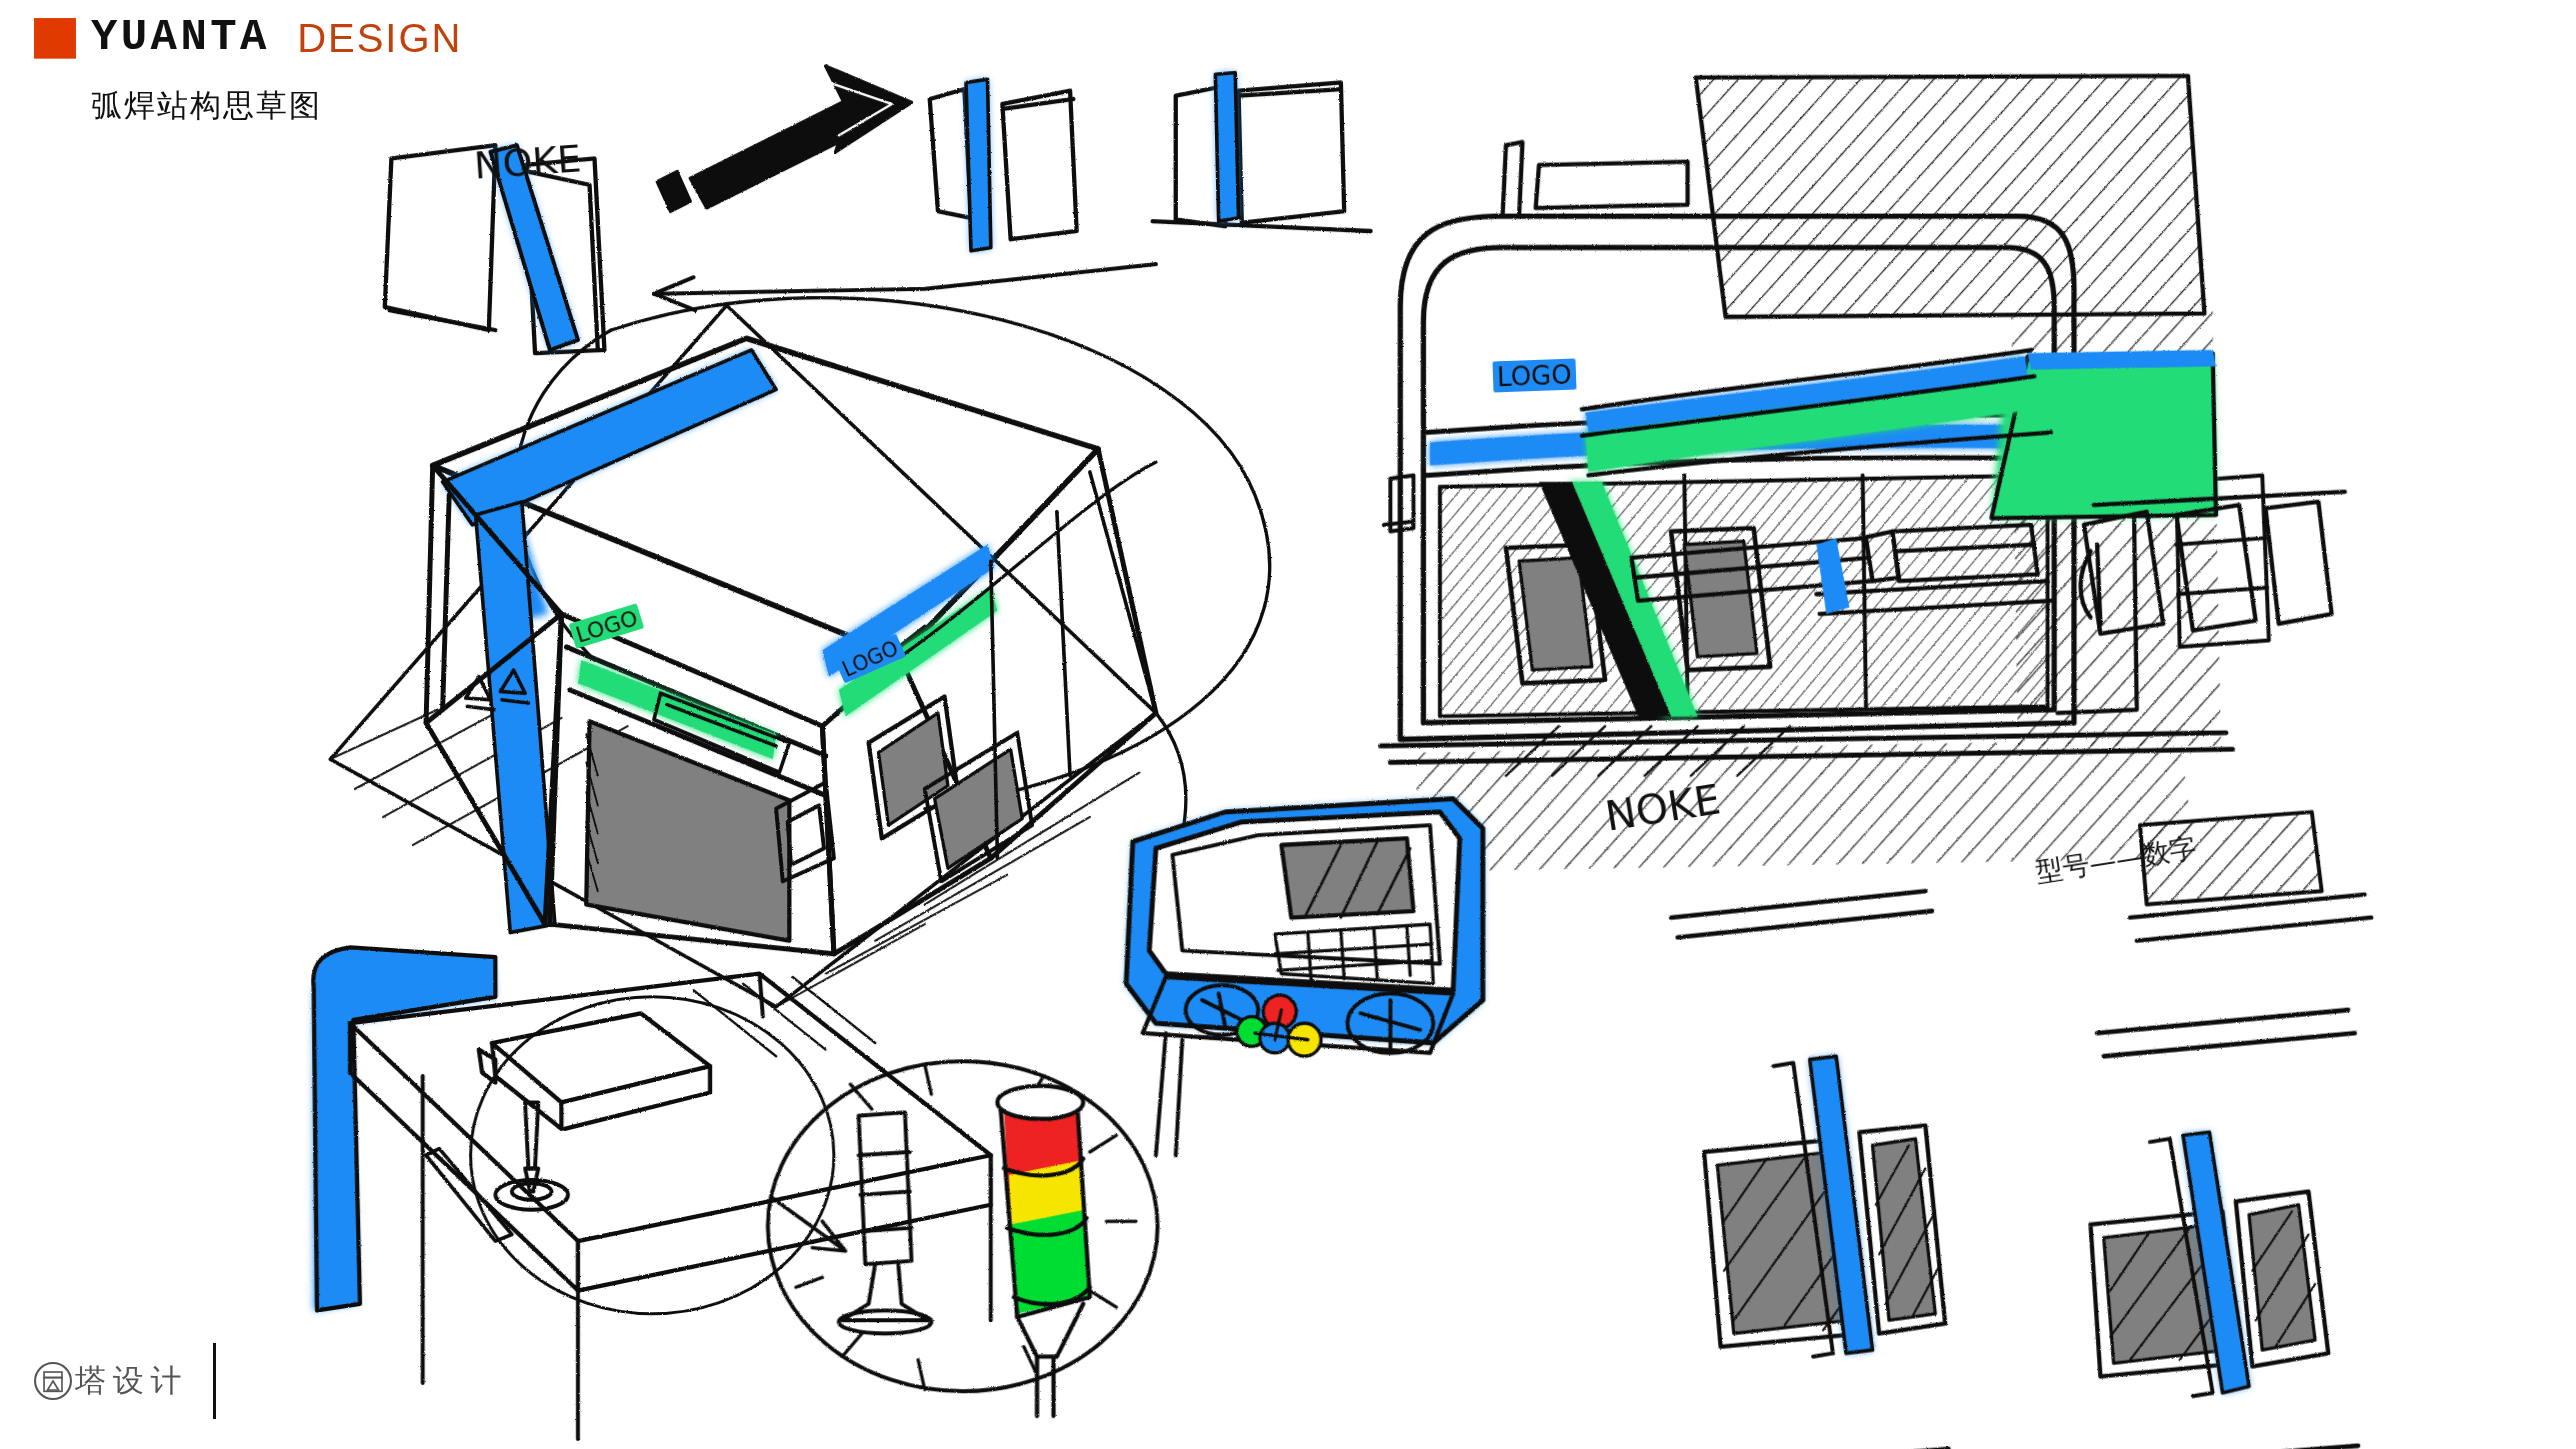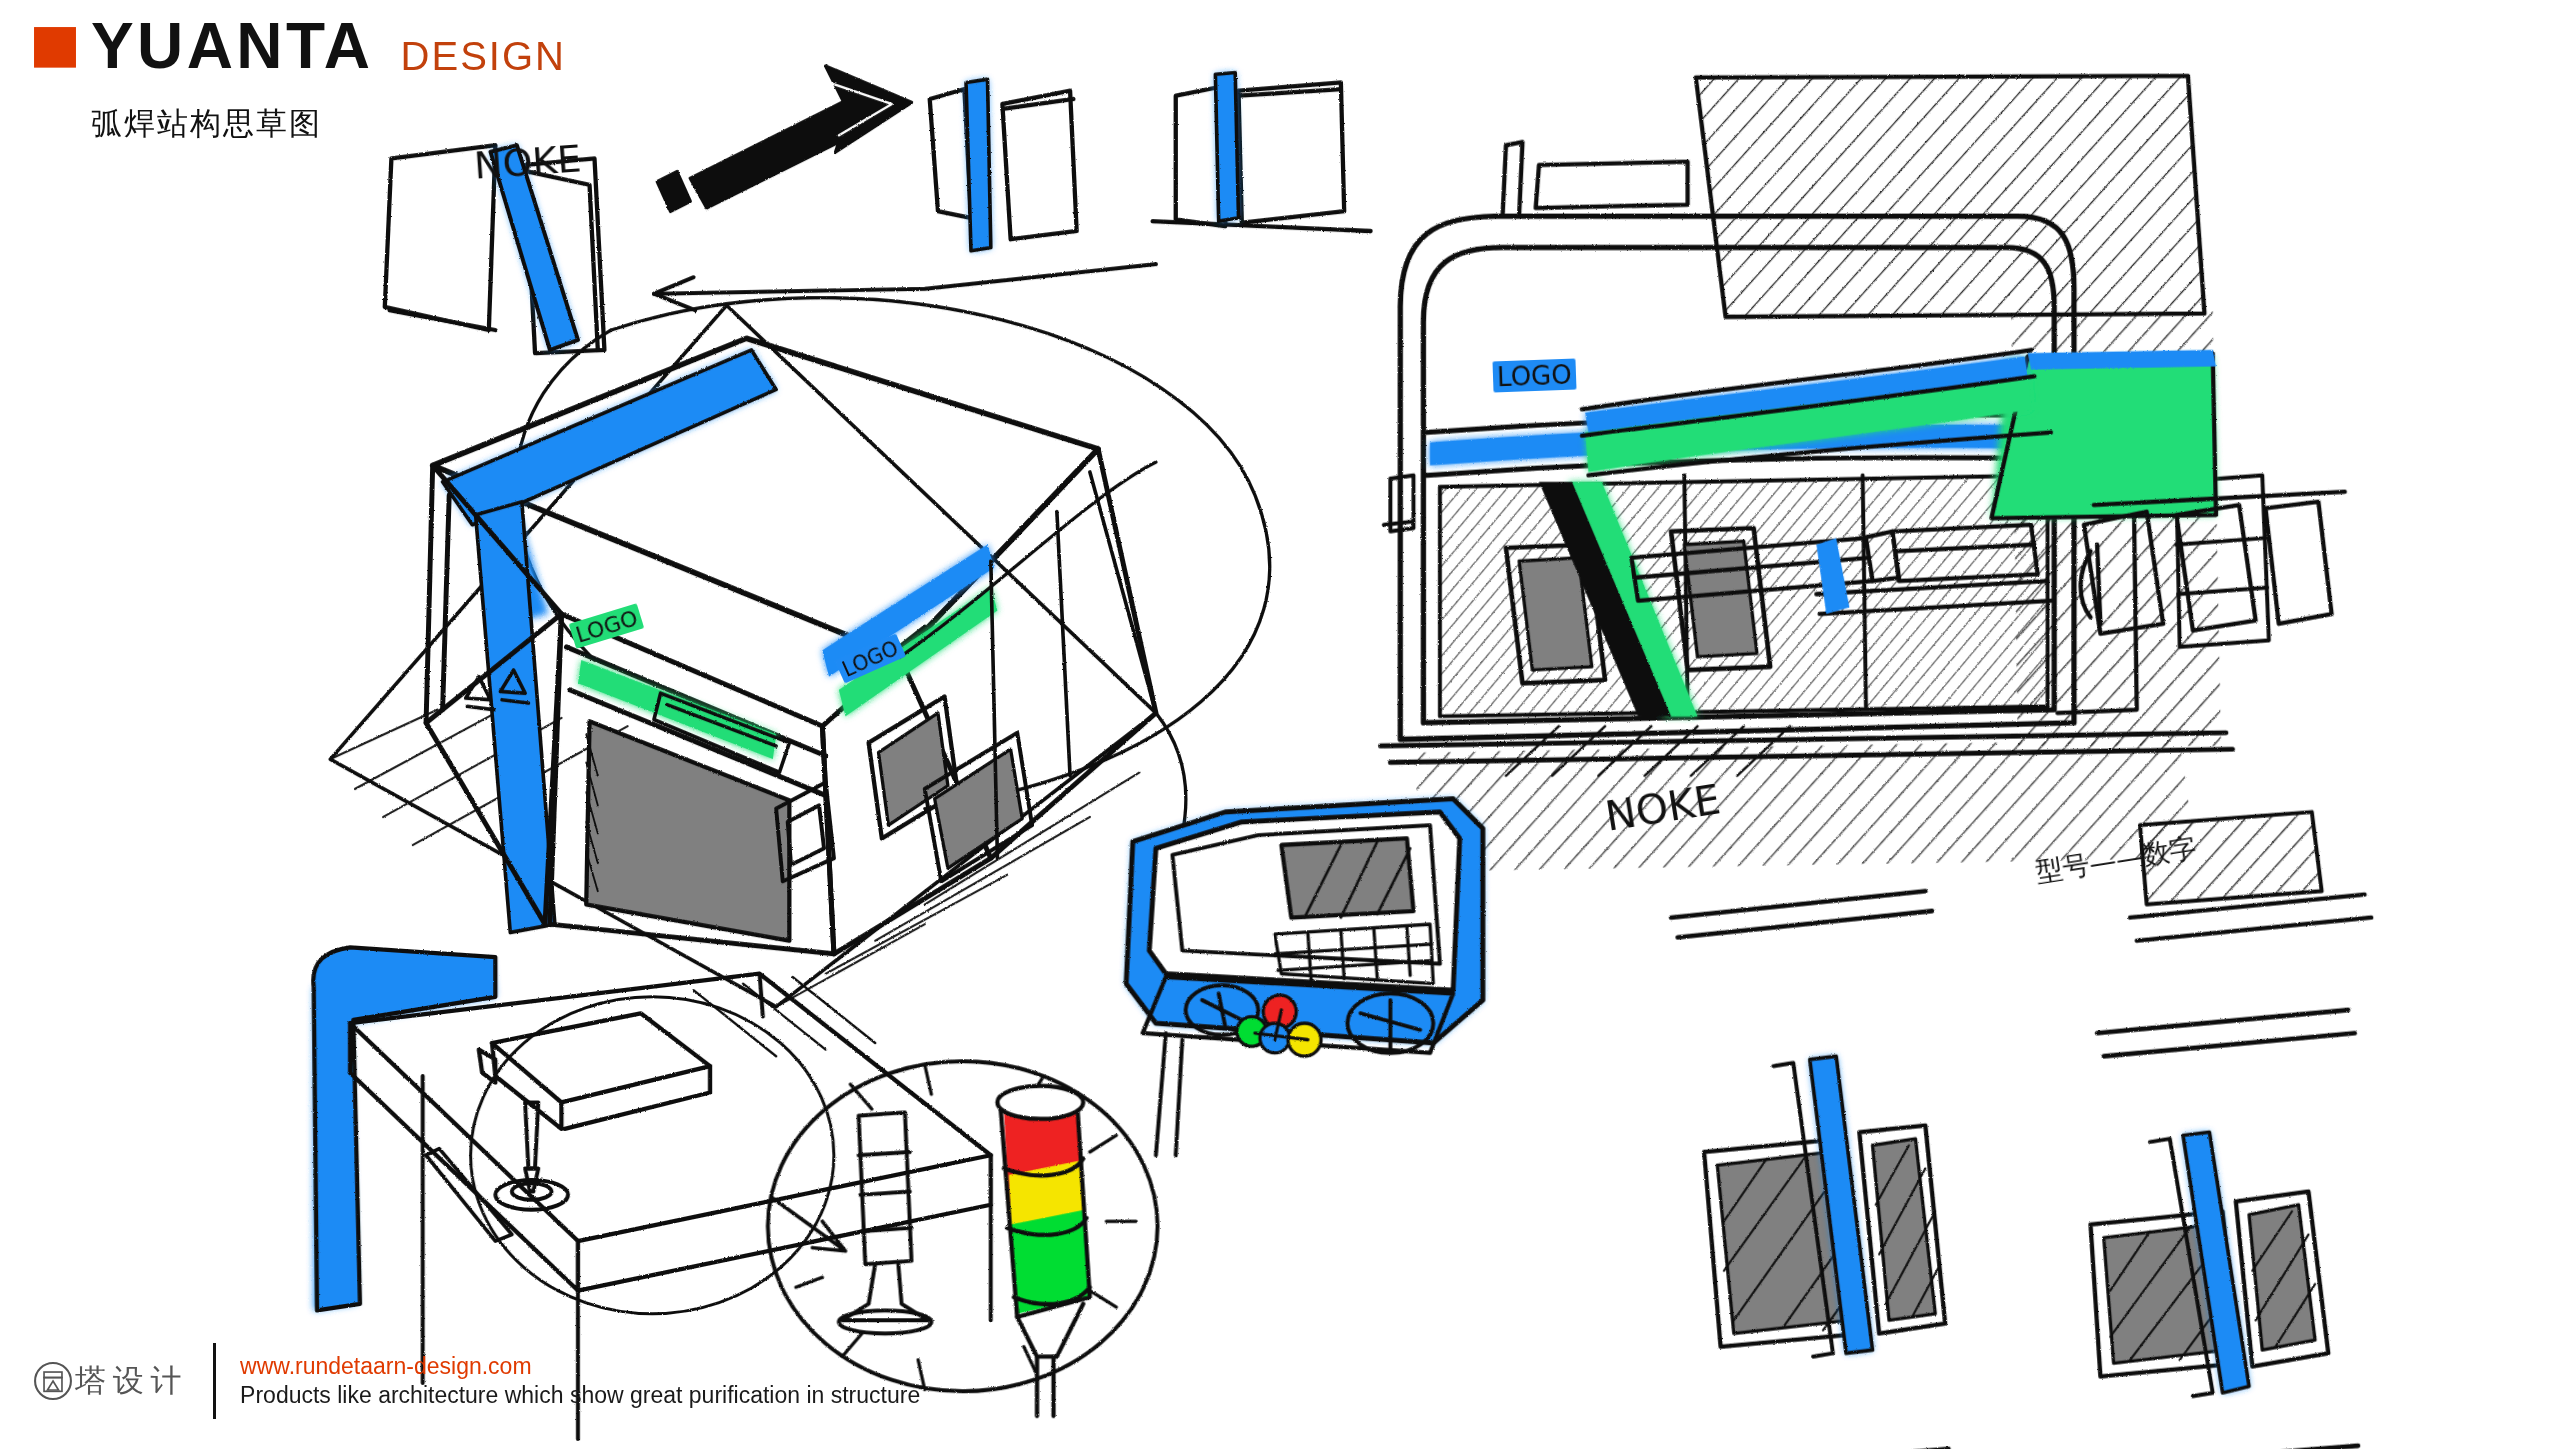--- a/index.html
+++ b/index.html
@@ -10,22 +10,22 @@
   }
 
   
   #sketch-canvas { position:absolute; inset:0; width:2576px; height:1449px; }
 
   
   .header { position:absolute; left:34px; top:13.6px; z-index:40; }
   .brand-row { display:flex; align-items:center; gap:15px; }
   .brand-mark { width:42px; height:46px; }
   .brand-name {
-    font-size:64px; font-weight:700; letter-spacing:3.4px;
-    color:#111; line-height:1; font-family:Liberation Sans, sans-serif;
+    font-size:44px; font-weight:700; letter-spacing:3.4px;
+    color:#111; line-height:1; font-family:Liberation Mono, monospace;
   }
   .brand-suffix {
     font-size:40px; font-weight:400; letter-spacing:2px;
     color:#c2410c; line-height:1; margin-left:12.3px; align-self:flex-end;
     padding-bottom:2px;
   }
   .brand-sub {
     margin-left:57px; margin-top:25px;
     font-size:31px; letter-spacing:2px; color:#111;
     font-family:"DejaVu Sans", sans-serif;
@@ -556,18 +556,14 @@
   <div class="footer-logo">
     <svg class="footer-mark" viewBox="0 0 58 58">
       <circle cx="29" cy="29" r="26" fill="none" stroke="#555" stroke-width="3"></circle>
       <rect x="16" y="16" width="26" height="8" fill="none" stroke="#555" stroke-width="2.4"></rect>
       <rect x="16" y="24" width="26" height="20" fill="none" stroke="#555" stroke-width="2.4"></rect>
       <path d="M29 29 L37 42 L21 42 Z" fill="none" stroke="#555" stroke-width="2.4"></path>
     </svg>
     <div class="footer-cn">塔设计</div>
   </div>
   <div class="footer-div"></div>
-  <div class="footer-text">
-    <div class="footer-url">www.rundetaarn-design.com</div>
-    <div class="footer-tag">Products like architecture which show great purification in structure</div>
-  </div>
 </div>
 
 
 </body></html>

